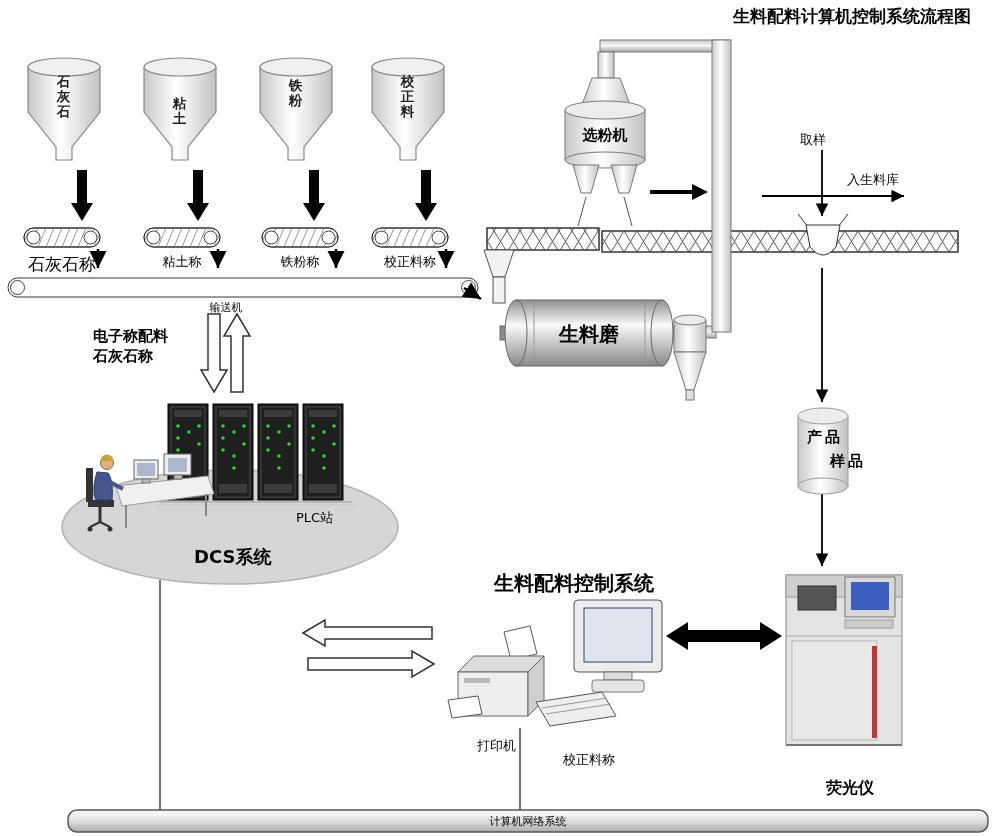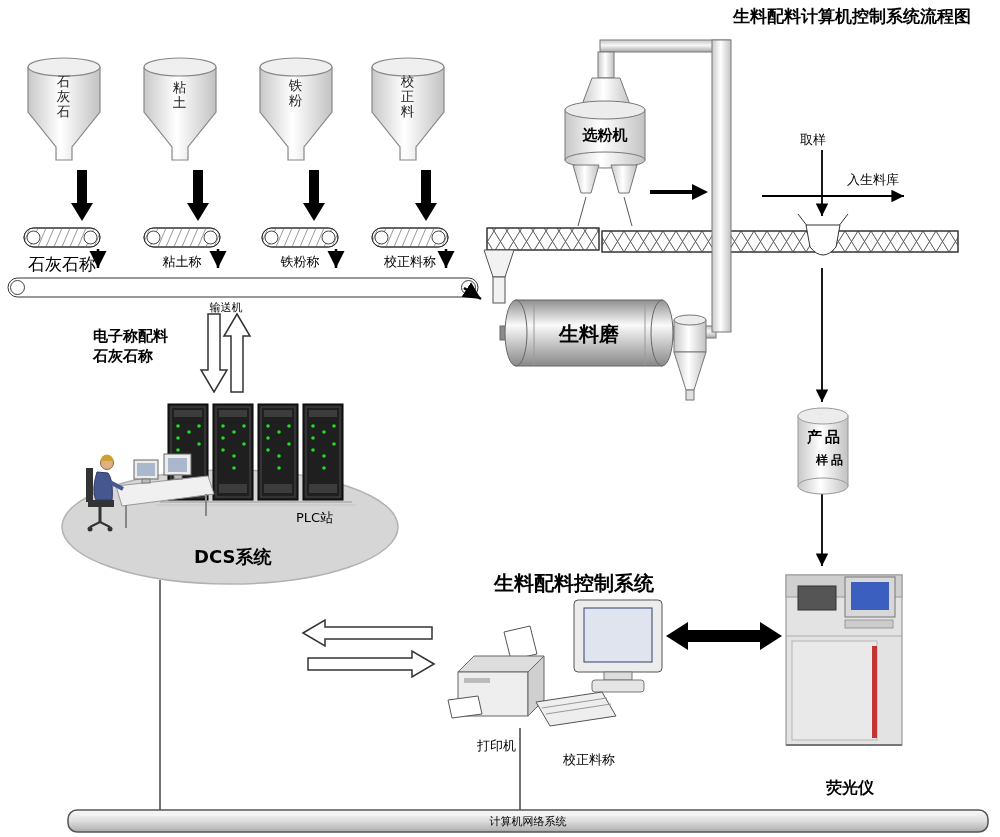--- a/index.html
+++ b/index.html
@@ -6,21 +6,21 @@
   body{
     width:1000px;height:837px;position:relative;background:#fff;overflow:hidden;
     font-family:"DejaVu Sans","Liberation Sans",sans-serif;color:#000;
   }
   #stage{position:absolute;left:0;top:0;width:1000px;height:837px}
   svg{position:absolute;left:0;top:0}
   .lbl{position:absolute;white-space:nowrap;color:#000}
   .c{transform:translateX(-50%)}
   .b{font-weight:bold}
   .vlbl{
-    position:absolute;width:17px;text-align:center;font-size:13.5px;font-weight:normal;
+    position:absolute;width:17px;text-align:center;font-size:13.5px;font-weight:bold;
     color:#222;line-height:1.12;word-break:break-all;
   }
 </style>
 </head>
 <body>
 
 <div id="stage">
 
 <svg width="1000" height="837" viewBox="0 0 1000 837">
   <defs>
@@ -251,21 +251,21 @@
   </g>
   <g>
     <rect x="68" y="810" width="920" height="22" rx="9" fill="url(#gBar)" stroke="#555" stroke-width="1.5"></rect>
     <line x1="80" y1="815" x2="976" y2="815" stroke="#ffffff" stroke-width="1" opacity="0.7"></line>
   </g>
 </svg>
 
 <div class="lbl b" style="left:733px;top:5px;font-size:17px">生料配料计算机控制系统流程图</div>
 
 <div class="vlbl" style="left:55px;top:74px">石灰石</div>
-<div class="vlbl" style="left:171px;top:80px">粘土</div>
+<div class="vlbl" style="left:171px;top:96px">粘土</div>
 <div class="vlbl" style="left:287px;top:78px">铁粉</div>
 <div class="vlbl" style="left:399px;top:74px">校正料</div>
 
 <div class="lbl c" style="left:62px;top:253px;font-size:17px">石灰石称</div>
 <div class="lbl c" style="left:182px;top:253px;font-size:13px">粘土称</div>
 <div class="lbl c" style="left:300px;top:253px;font-size:13px">铁粉称</div>
 <div class="lbl c" style="left:410px;top:253px;font-size:13px">校正料称</div>
 
 <div class="lbl c" style="left:226px;top:300px;font-size:11px">输送机</div>
 
@@ -275,21 +275,21 @@
 <div class="lbl" style="left:296px;top:509px;font-size:13px;">PLC站</div>
 <div class="lbl b" style="left:194px;top:545px;font-size:18px">DCS系统</div>
 
 <div class="lbl b c" style="left:605px;top:126px;font-size:15px">选粉机</div>
 <div class="lbl b c" style="left:589px;top:321px;font-size:20px">生料磨</div>
 
 <div class="lbl" style="left:800px;top:131px;font-size:13px">取样</div>
 <div class="lbl" style="left:847px;top:171px;font-size:13px">入生料库</div>
 
 <div class="lbl b c" style="left:825px;top:428px;font-size:15px;letter-spacing:3px">产品</div>
-<div class="lbl b c" style="left:831px;top:452px;font-size:12px;letter-spacing:3px">样品</div>
+<div class="lbl b c" style="left:848px;top:452px;font-size:15px;letter-spacing:3px">样品</div>
 
 <div class="lbl b" style="left:494px;top:570px;font-size:20px">生料配料控制系统</div>
 <div class="lbl" style="left:477px;top:737px;font-size:13px">打印机</div>
 <div class="lbl" style="left:563px;top:751px;font-size:13px">校正料称</div>
 <div class="lbl b c" style="left:850px;top:778px;font-size:16px">荧光仪</div>
 
 <div class="lbl c" style="left:528px;top:814px;font-size:11px">计算机网络系统</div>
 
 </div>
 

